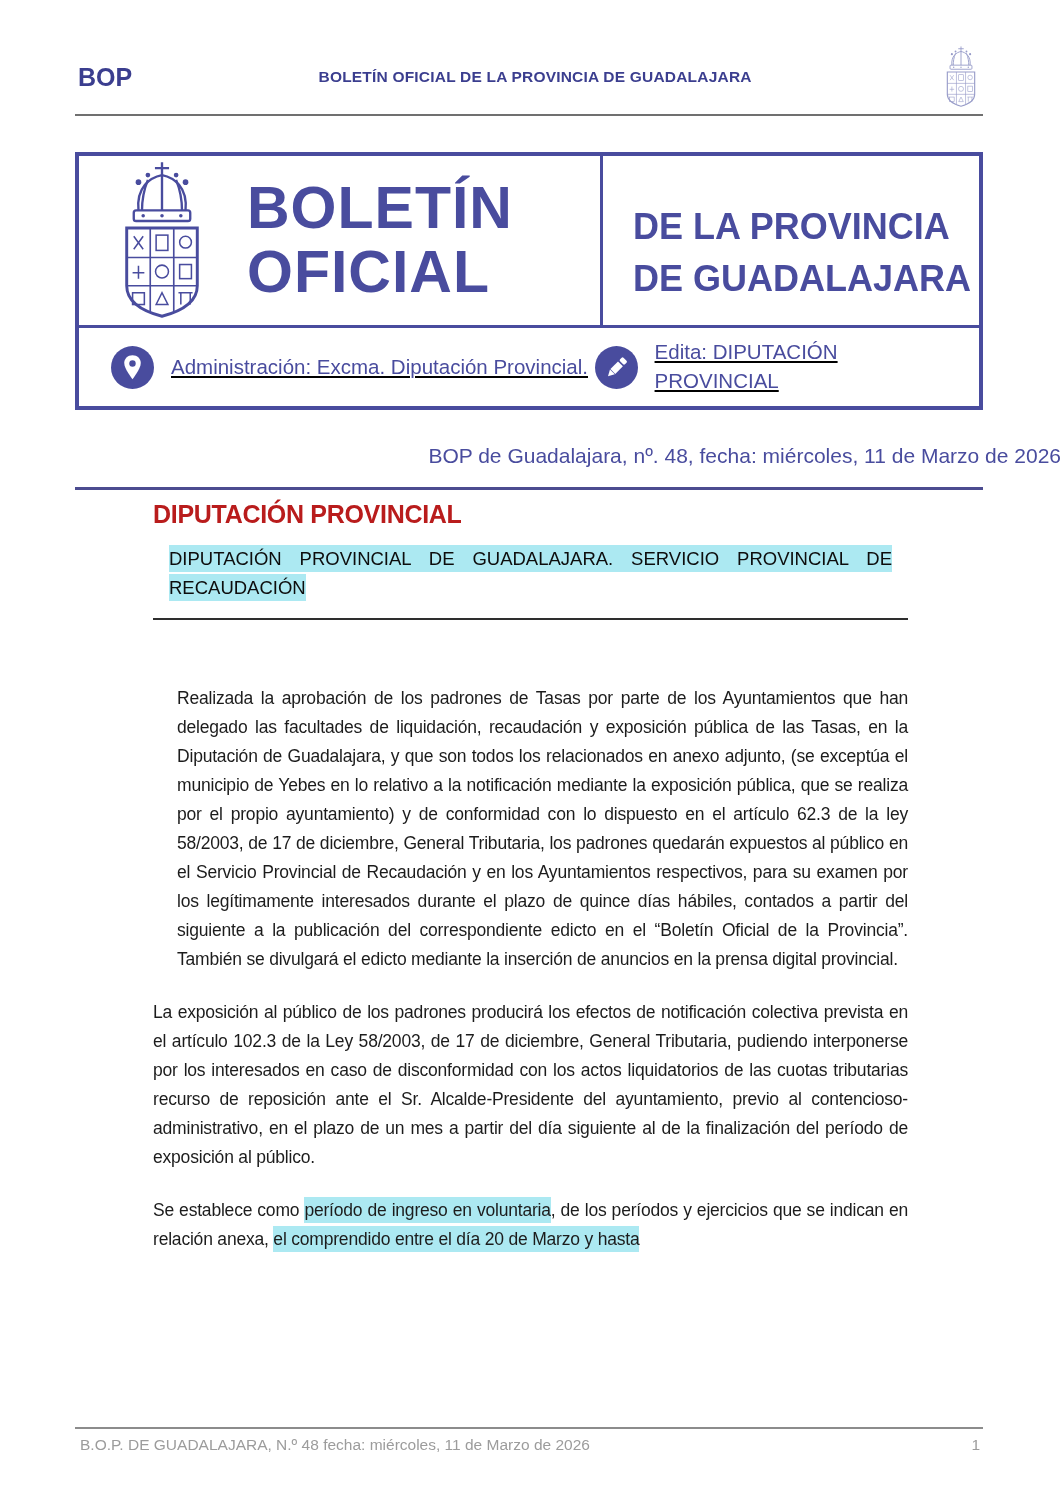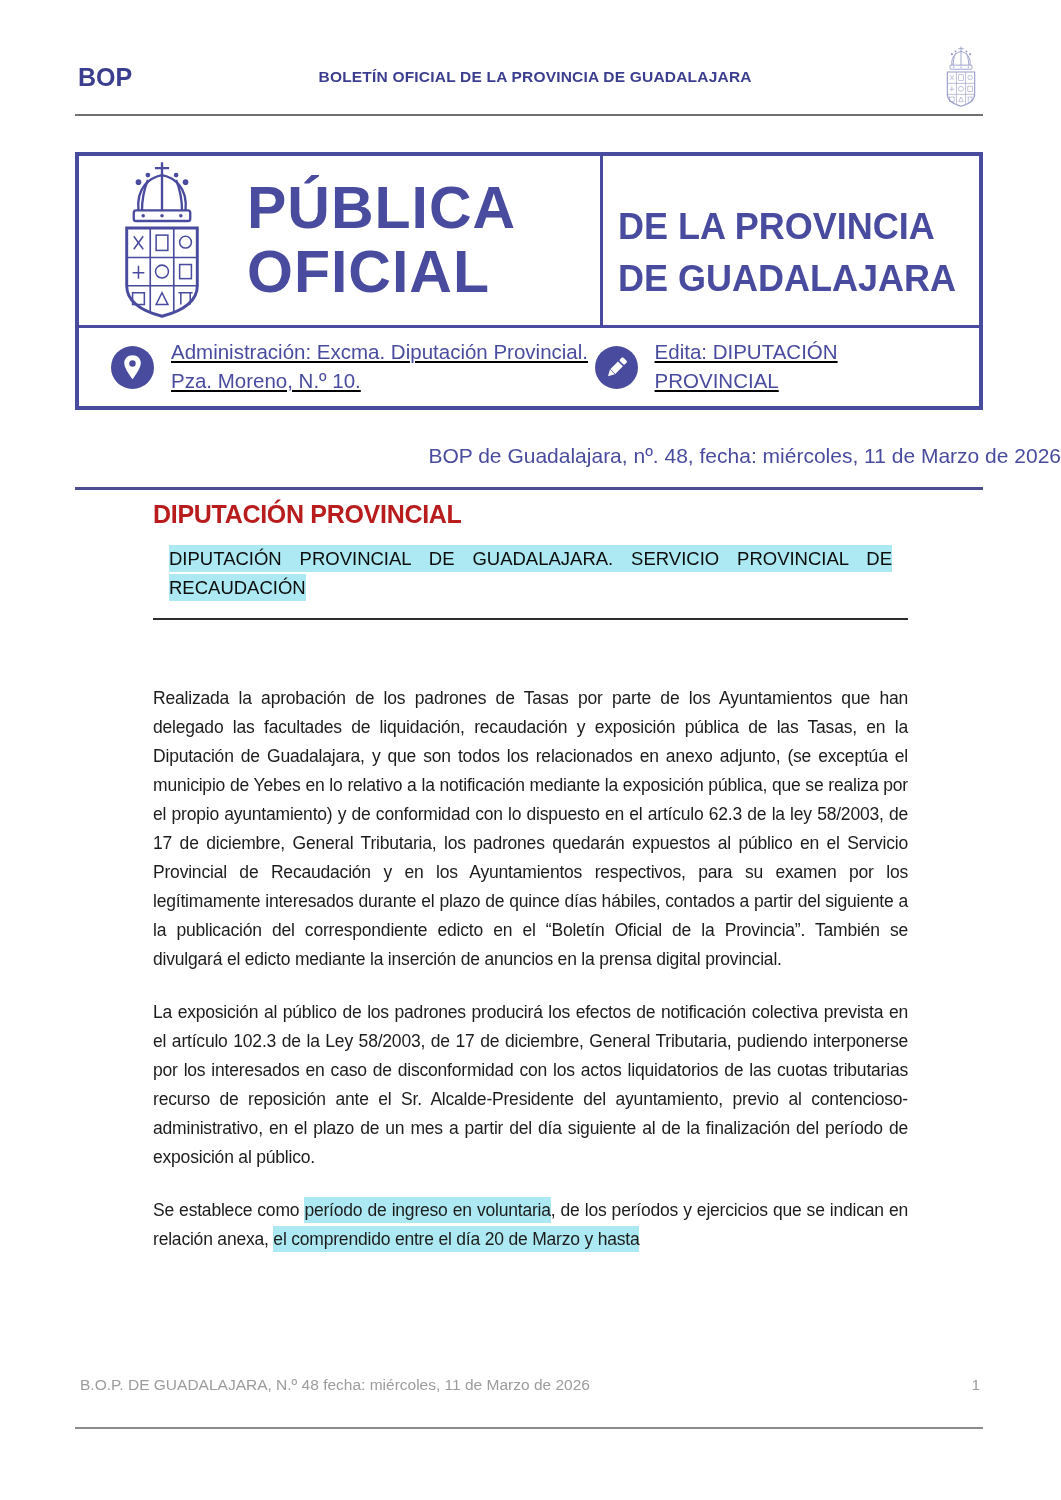--- a/index.html
+++ b/index.html
@@ -20,45 +20,45 @@
   .masthead{
     position:absolute;top:152px;left:75px;width:908px;height:258px;box-sizing:border-box;
     border:4px solid var(--brand,#494c9e);
     display:grid;grid-template-columns:524px 1fr;grid-template-rows:172px 1fr;
   }
   .mh-left{border-right:3px solid var(--brand,#494c9e);border-bottom:3px solid var(--brand,#494c9e);
     display:flex;align-items:center;padding-left:20px;gap:22px;}
   .mh-coat{width:126px;height:160px;color:var(--brand,#494c9e);flex:0 0 auto;}
   .mh-title{font-size:59px;font-weight:bold;color:var(--brand,#494c9e);line-height:1.08;letter-spacing:1px;}
   .mh-right{border-bottom:3px solid var(--brand,#494c9e);display:flex;flex-direction:column;justify-content:center;
-    padding-left:15px;font-size:36px;font-weight:bold;color:var(--brand,#494c9e);line-height:1.45;margin-top:25px;}
+    padding-left:30px;font-size:36px;font-weight:bold;color:var(--brand,#494c9e);line-height:1.45;margin-top:25px;}
   .mh-bottom{grid-column:1/3;display:flex;align-items:center;padding:0 14px 0 32px;}
   .mh-item{display:flex;align-items:center;gap:17px;text-decoration:underline;}
   .mh-item-admin{width:57%;box-sizing:border-box;}
   .mh-icon{width:43px;height:43px;flex:0 0 auto;}
   .mh-item-text{font-size:20.5px;color:var(--brand,#494c9e);line-height:1.4;}
   
   .issue-line{position:absolute;top:444px;left:0;width:100%;text-align:right;
     font-size:21px;color:var(--brand,#494c9e);}
   .rule-issue{top:487px;height:3px;background:#4c4c90;}
   
   .article{position:absolute;top:500px;left:153px;width:755px;color:#111;}
   .section-title{font-size:25px;font-weight:bold;color:#b91c1c;margin:0 0 8px 0;letter-spacing:-.3px;}
   .subtitle{font-size:18.5px;font-weight:500;line-height:28.5px;text-align:justify;margin:16px;color:#0d0d0d;}
   .doc-title{font-size:21.5px;font-weight:500;line-height:34.5px;text-align:justify;margin:24px 0 0 0;color:#0d0d0d;}
   .hl{background:var(--highlight,#ace9f2);padding:3px 0;
     -webkit-box-decoration-break:clone;box-decoration-break:clone;}
   .title-rule{border:none;border-top:2.5px solid #2e2e2e;margin:16px 0 0 0;}
   .body-para{font-size:17.5px;line-height:29px;text-align:justify;color:#1c1c1c;margin:0;letter-spacing:-.2px;}
-  .p1{margin-top:64px;}
+  .p1{margin-top:64px;margin-left:24px;}
   .p2{margin-top:24px;}
   .p3{margin-top:24px;}
   
   .rule-footer{top:1427px;height:2px;background:#8c8c8c;}
-  .footer{position:absolute;top:1376px;left:80px;width:900px;display:flex;justify-content:space-between;
+  .footer{position:absolute;top:1436px;left:80px;width:900px;display:flex;justify-content:space-between;
     font-size:15.5px;color:var(--footerGray,#9c9c9c);}
 </style>
 </head>
 <body>
 
 <svg width="0" height="0" style="position:absolute" aria-hidden="true">
   <defs>
     <symbol id="crest" viewBox="0 0 100 136">
 
       <g stroke="currentColor" fill="none" stroke-width="2">
@@ -110,38 +110,37 @@
       </svg>
   </div>
   <div class="rule rule-header"></div>
 
   <div class="masthead">
     <div class="mh-left">
       <svg class="mh-coat" viewBox="0 0 100 136">
           <use href="#crest"></use>
         </svg>
       <div>
-        <div class="mh-title">PÚBLICA</div>
+        <div class="mh-title">BOLETÍN</div>
         <div class="mh-title">OFICIAL</div>
       </div>
     </div>
     <div class="mh-right">
       <div>DE LA PROVINCIA</div>
       <div>DE GUADALAJARA</div>
     </div>
     <div class="mh-bottom">
       <div class="mh-item mh-item-admin">
         <svg class="mh-icon" viewBox="0 0 40 40">
           <circle cx="20" cy="20" r="20" fill="var(--brand,#494c9e)"></circle>
           <path fill="#ffffff" d="M20 8.5c-4.5 0-7.7 3.3-7.7 7.4 0 5.6 7.7 15 7.7 15s7.7-9.4 7.7-15c0-4.1-3.2-7.4-7.7-7.4z"></path>
           <circle cx="20" cy="16.2" r="3" fill="var(--brand,#494c9e)"></circle>
         </svg>
         <div class="mh-item-text">
           <div>Administración: Excma. Diputación Provincial.</div>
-          <div>Pza. Moreno, N.º 10.</div>
         </div>
       </div>
       <div class="mh-item">
         <svg class="mh-icon" viewBox="0 0 40 40">
           <circle cx="20" cy="20" r="20" fill="var(--brand,#494c9e)"></circle>
           <g fill="#ffffff" transform="rotate(45 20 20)">
             <rect x="17" y="9" width="6.4" height="4.5" rx="1.2"></rect>
             <rect x="17" y="15" width="6.4" height="10"></rect>
             <path d="M17 25.6 h6.4 l-3.2 5.8 z"></path>
           </g>

